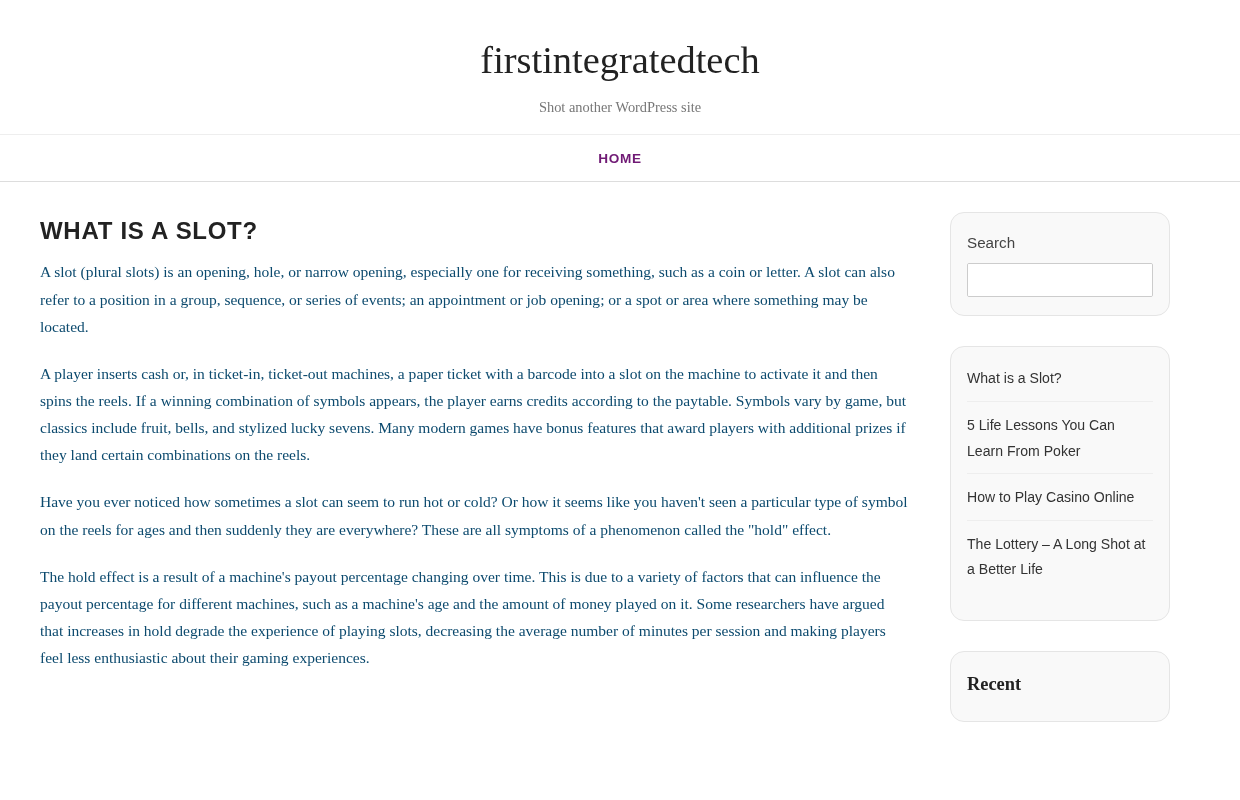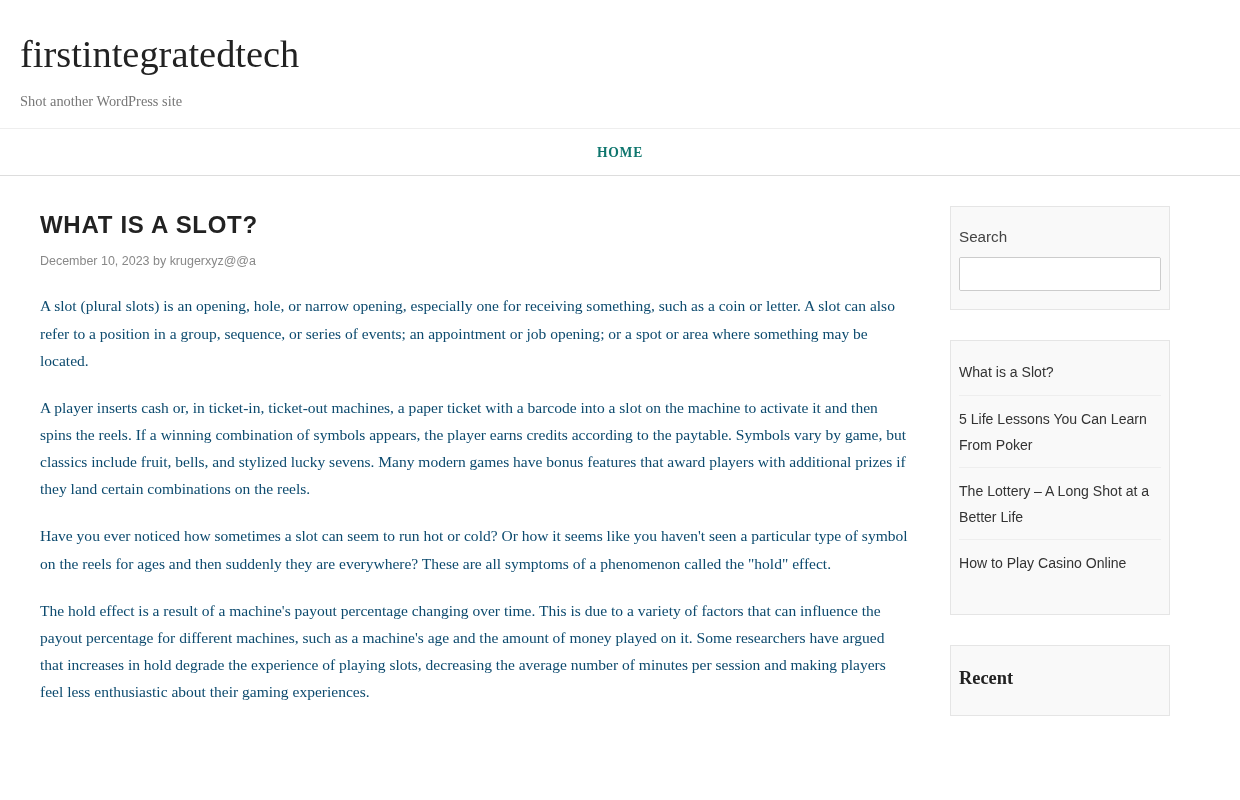--- a/index.html
+++ b/index.html
@@ -10,22 +10,22 @@
 
     body {
       font-family: Georgia, 'Times New Roman', serif;
       background: #fff;
       color: #333;
       font-size: 16px;
       line-height: 1.6;
     }
 
     .site-header {
-      text-align: left;
-      padding: 24px 20px 15px;
+      text-align: center;
+      padding: 30px 20px 15px;
       border-bottom: 1px solid #eee;
     }
 
     .site-title {
       font-size: 2.4em;
       font-weight: normal;
       color: #222;
       text-decoration: none;
       font-family: Georgia, serif;
     }
@@ -38,24 +38,24 @@
 
     .site-nav {
       background: #fff;
       padding: 10px 0;
       text-align: center;
       border-bottom: 1px solid #ddd;
     }
 
     .nav-link {
       font-size: 0.85em;
-      color: #0f766e;
+      color: #701a75;
       text-decoration: none;
       letter-spacing: 0.05em;
-      font-family: Liberation Serif, serif;
+      font-family: Liberation Sans, sans-serif;
       font-weight: 600;
     }
 
     .site-content {
       display: flex;
       max-width: 1200px;
       margin: 0 auto;
       padding: 30px 20px;
       gap: 40px;
     }
@@ -157,22 +157,22 @@
       font-size: 0.88em;
       color: #333;
       text-decoration: none;
       font-family: Arial, sans-serif;
       line-height: 1.4;
     }
 
     .sidebar-box {
       background: #f9f9f9;
       border: 1px solid #e5e5e5;
-      padding: 18px 8px;
-      border-radius: 0;
+      padding: 18px 16px;
+      border-radius: 14px;
     }
 
     .recent-widget-title {
       font-size: 1.15em;
       font-weight: 700;
       color: #222;
       font-family: Georgia, serif;
       margin-bottom: 4px;
     }
   </style>
@@ -187,27 +187,20 @@
 </header>
 
 <nav class="site-nav">
   <a href="#" class="nav-link">HOME</a>
 </nav>
 
 <div class="site-content">
   <main class="main-content">
     <article>
       <h1 class="post-title">WHAT IS A SLOT?</h1>
-      <div class="post-meta">
-        <span>December 10, 2023</span>
-        <span> by </span>
-        <a href="#">
-          <span>krugerxyz@@a</span>
-        </a>
-      </div>
       <div class="post-body">
         <p>A slot (plural slots) is an opening, hole, or narrow opening, especially one for receiving something, such as a coin or letter. A slot can also refer to a position in a group, sequence, or series of events; an appointment or job opening; or a spot or area where something may be located.</p>
         <p>A player inserts cash or, in ticket-in, ticket-out machines, a paper ticket with a barcode into a slot on the machine to activate it and then spins the reels. If a winning combination of symbols appears, the player earns credits according to the paytable. Symbols vary by game, but classics include fruit, bells, and stylized lucky sevens. Many modern games have bonus features that award players with additional prizes if they land certain combinations on the reels.</p>
         <p>Have you ever noticed how sometimes a slot can seem to run hot or cold? Or how it seems like you haven't seen a particular type of symbol on the reels for ages and then suddenly they are everywhere? These are all symptoms of a phenomenon called the "hold" effect.</p>
         <p>The hold effect is a result of a machine's payout percentage changing over time. This is due to a variety of factors that can influence the payout percentage for different machines, such as a machine's age and the amount of money played on it. Some researchers have argued that increases in hold degrade the experience of playing slots, decreasing the average number of minutes per session and making players feel less enthusiastic about their gaming experiences.</p>
       </div>
     </article>
   </main>
 
   <aside class="sidebar">
@@ -221,24 +214,24 @@
 
     <div class="sidebar-widget sidebar-box">
       <ul class="recent-posts-list">
         <li>
           <a href="#">What is a Slot?</a>
         </li>
         <li>
           <a href="#">5 Life Lessons You Can Learn From Poker</a>
         </li>
         <li>
+          <a href="#">How to Play Casino Online</a>
+        </li>
+        <li>
           <a href="#">The Lottery – A Long Shot at a Better Life</a>
-        </li>
-        <li>
-          <a href="#">How to Play Casino Online</a>
         </li>
       </ul>
     </div>
 
     <div class="sidebar-widget sidebar-box">
       <h2 class="recent-widget-title">Recent</h2>
     </div>
   </aside>
 </div>
 

